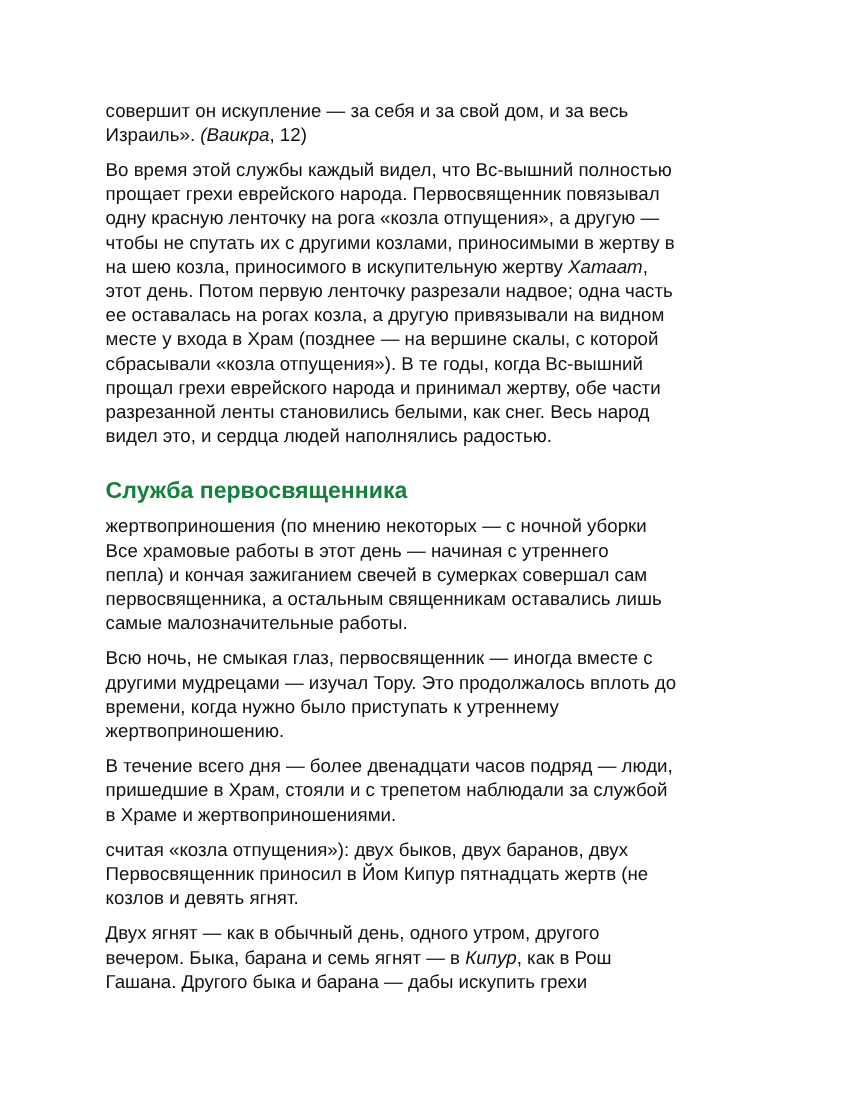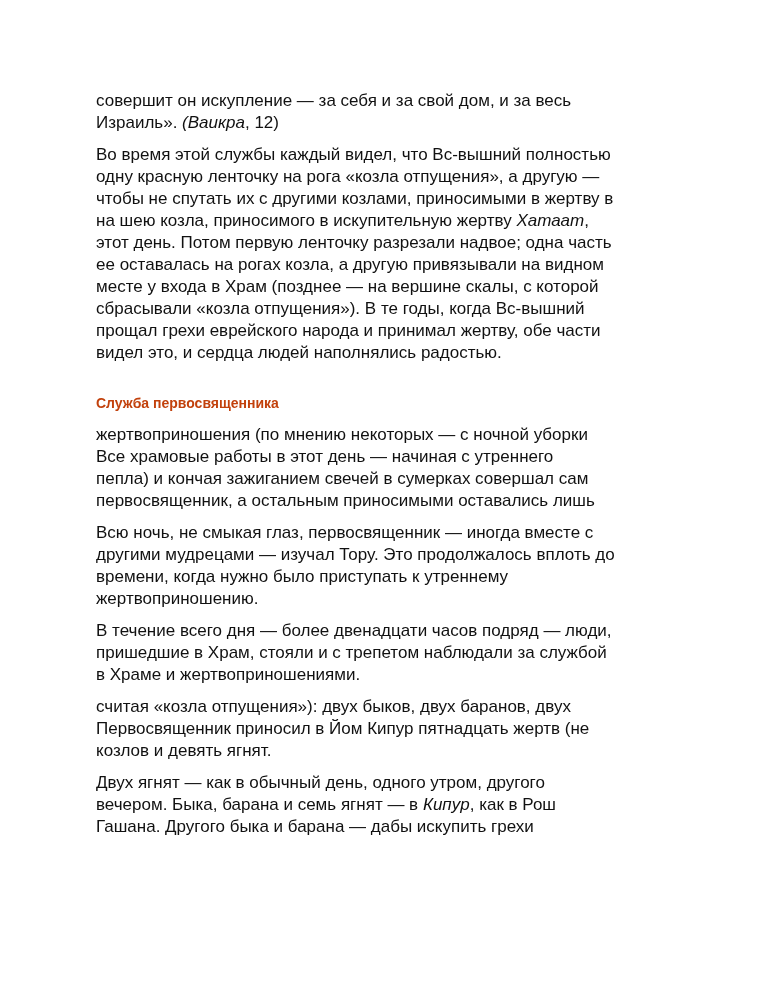--- a/index.html
+++ b/index.html
@@ -15,61 +15,64 @@
     padding: 90px 0 0 96px;
     font-family: "Liberation Sans", sans-serif;
     font-size: 17px;
     line-height: 22px;
     color: #111111;
   }
   .doc p.paragraph {
     margin: 0 0 10px 0;
   }
   .doc h2.heading {
-    font-size: 14px;
+    font-size: 21px;
     line-height: 22px;
     font-weight: bold;
     margin: 28px 0 10px 0;
-    color: #c2410c;
+    color: #15803d;
   }
   .line {
     display: block;
     white-space: nowrap;
   }
   .line em { font-style: italic; }
 </style>
 </head>
 <body>
 
 <div class="page">
   <main class="doc">
       <p class="paragraph">
         <span class="line"><span>совершит он искупление — за себя и за свой дом, и за весь</span></span>
         <span class="line"><span>Израиль». </span><em>(Ваикра</em><span>, 12)</span></span>
       </p>
       <p class="paragraph">
         <span class="line"><span>Во время этой службы каждый видел, что Вс-вышний полностью</span></span>
+        <span class="line"><span>прощает грехи еврейского народа. Первосвященник повязывал</span></span>
         <span class="line"><span>одну красную ленточку на рога «козла отпущения», а другую —</span></span>
         <span class="line"><span>чтобы не спутать их с другими козлами, приносимыми в жертву в</span></span>
         <span class="line"><span>на шею козла, приносимого в искупительную жертву </span><em>Хатаат</em><span>,</span></span>
         <span class="line"><span>этот день. Потом первую ленточку разрезали надвое; одна часть</span></span>
         <span class="line"><span>ее оставалась на рогах козла, а другую привязывали на видном</span></span>
         <span class="line"><span>месте у входа в Храм (позднее — на вершине скалы, с которой</span></span>
         <span class="line"><span>сбрасывали «козла отпущения»). В те годы, когда Вс-вышний</span></span>
         <span class="line"><span>прощал грехи еврейского народа и принимал жертву, обе части</span></span>
+        <span class="line"><span>разрезанной ленты становились белыми, как снег. Весь народ</span></span>
         <span class="line"><span>видел это, и сердца людей наполнялись радостью.</span></span>
       </p>
       <h2 class="heading">
         <span class="line"><span>Служба первосвященника</span></span>
       </h2>
       <p class="paragraph">
         <span class="line"><span>жертвоприношения (по мнению некоторых — с ночной уборки</span></span>
         <span class="line"><span>Все храмовые работы в этот день — начиная с утреннего</span></span>
         <span class="line"><span>пепла) и кончая зажиганием свечей в сумерках совершал сам</span></span>
-        <span class="line"><span>первосвященник, а остальным приносимыми оставались лишь</span></span>
+        <span class="line"><span>первосвященника, а остальным священникам оставались лишь</span></span>
+        <span class="line"><span>самые малозначительные работы.</span></span>
       </p>
       <p class="paragraph">
         <span class="line"><span>Всю ночь, не смыкая глаз, первосвященник — иногда вместе с</span></span>
         <span class="line"><span>другими мудрецами — изучал Тору. Это продолжалось вплоть до</span></span>
         <span class="line"><span>времени, когда нужно было приступать к утреннему</span></span>
         <span class="line"><span>жертвоприношению.</span></span>
       </p>
       <p class="paragraph">
         <span class="line"><span>В течение всего дня — более двенадцати часов подряд — люди,</span></span>
         <span class="line"><span>пришедшие в Храм, стояли и с трепетом наблюдали за службой</span></span>

